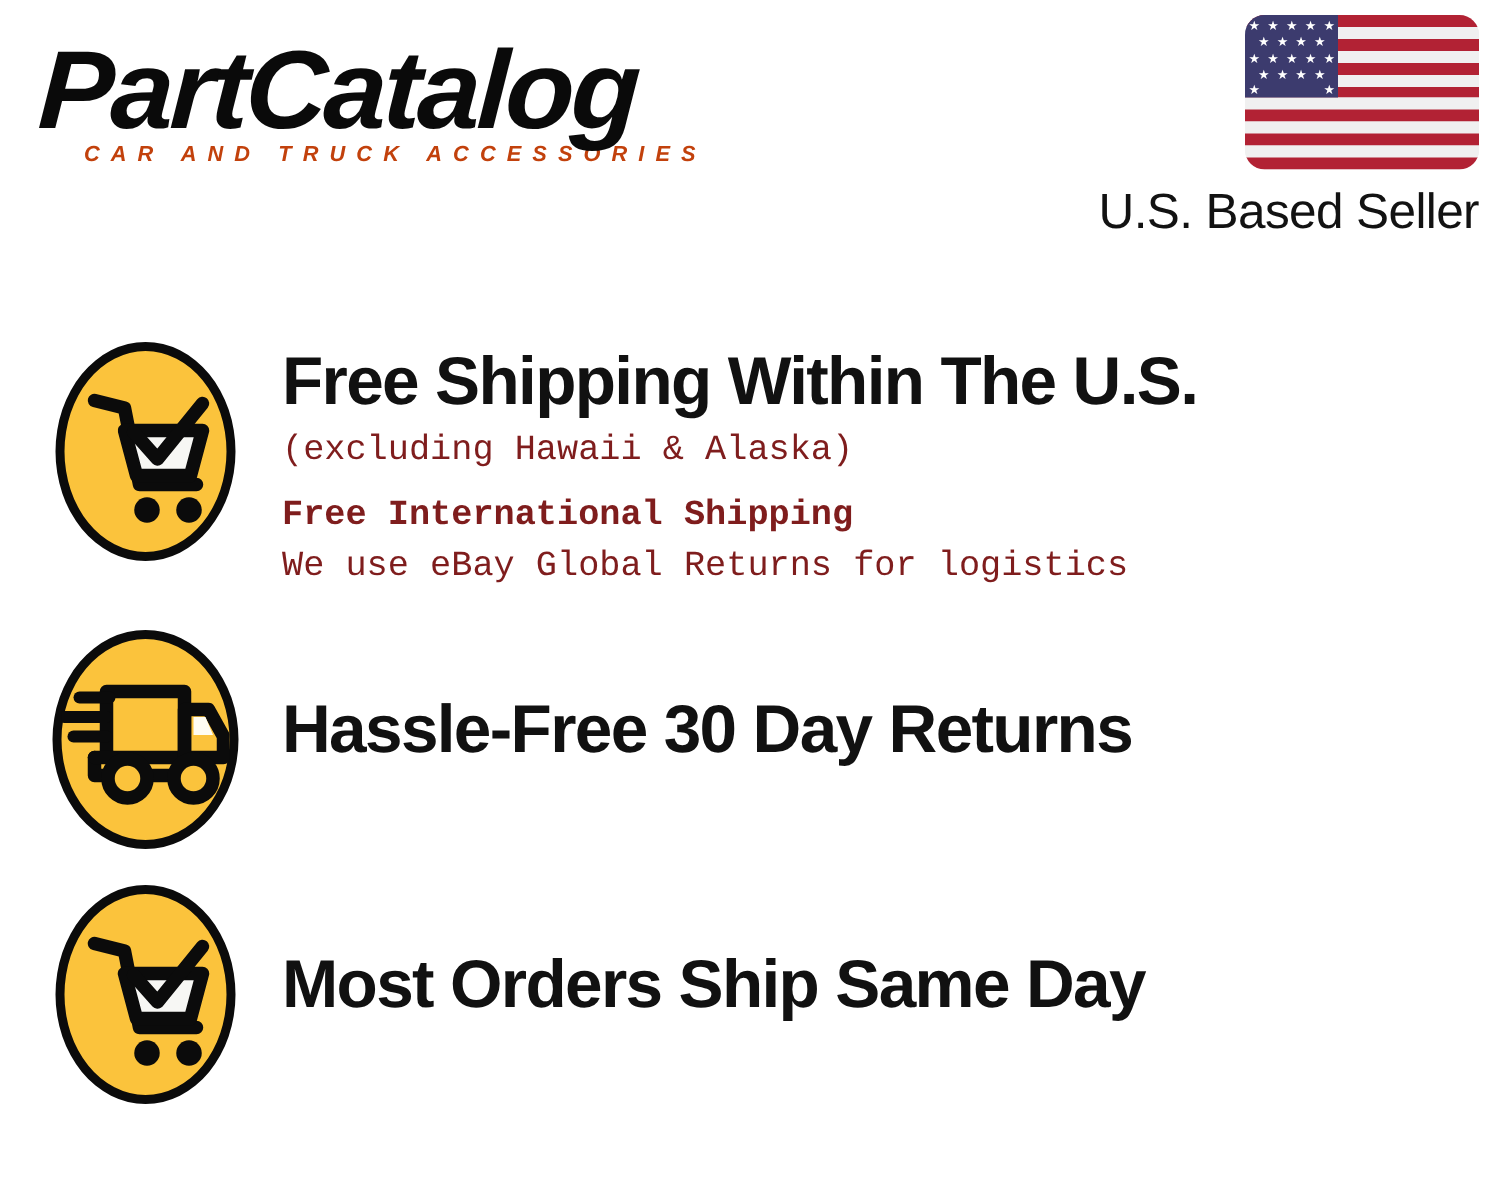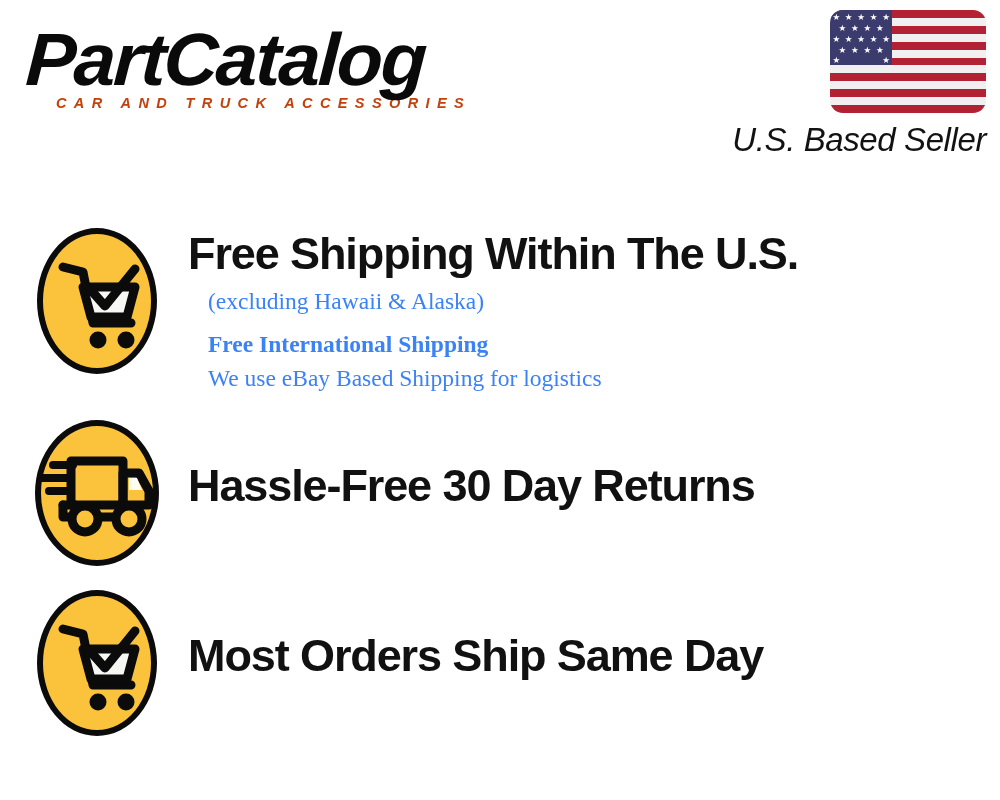--- a/index.html
+++ b/index.html
@@ -88,21 +88,20 @@
     transform: translate(-50%, -50%);
   }
   .seller-label {
     font-family: "Liberation Sans", sans-serif;
     font-weight: 400;
     font-size: 33px;
     letter-spacing: -0.4px;
     color: #121212;
     margin-top: 4px;
     white-space: nowrap;
-    font-style: italic;
   }
 
   
   .features {
     position: absolute;
     left: 0;
     top: 228px;
     width: 1000px;
   }
   .feature-row {
@@ -140,28 +139,27 @@
   .feature-title {
     font-family: "Liberation Sans", sans-serif;
     font-weight: 700;
     font-size: 45px;
     line-height: 1.06;
     letter-spacing: -1.1px;
     color: #111111;
     white-space: nowrap;
   }
   .feature-sub {
-    font-family: Liberation Serif, serif;
+    font-family: Liberation Mono, monospace;
     font-weight: 400;
     font-size: 23.5px;
     line-height: 1.28;
-    color: #3b82f6;
+    color: #7f1d1d;
     margin-top: 8px;
     white-space: nowrap;
-    margin-left: 20px;
   }
   .feature-sub.bold {
     font-weight: 700;
     margin-top: 13px;
   }
   .feature-sub.tight { margin-top: 4px; }
 
   .row-1 { height: 192px; }
   .row-1 .feature-text { padding-top: 2px; }
   .row-2 { height: 170px; }
@@ -229,21 +227,21 @@
           <path d="M46 37 L62 55 L92 18" fill="none" stroke="#0b0b0b" stroke-width="9" stroke-linecap="round" stroke-linejoin="round"></path>
           <circle cx="55" cy="89" r="8.5" fill="#0b0b0b"></circle>
           <circle cx="83" cy="89" r="8.5" fill="#0b0b0b"></circle>
         </svg>
       </div>
     </div>
     <div class="feature-text">
       <div class="feature-title">Free Shipping Within The U.S.</div>
       <div class="feature-sub">(excluding Hawaii &amp; Alaska)</div>
       <div class="feature-sub bold">Free International Shipping</div>
-      <div class="feature-sub tight">We use eBay Based Shipping for logistics</div>
+      <div class="feature-sub tight">We use eBay Global Returns for logistics</div>
     </div>
   </div>
 
   <div class="feature-row row-2">
     <div class="feature-icon">
       <div class="icon-circle">
         <svg width="112" height="88" viewBox="0 0 112 88" aria-hidden="true">
           <path d="M30 12 L82 12 L82 56 L30 56 Z" fill="none" stroke="#0b0b0b" stroke-width="9" stroke-linejoin="round"></path>
           <path d="M82 24 L98 24 L108 42 L108 56 L82 56 Z" fill="none" stroke="#0b0b0b" stroke-width="9" stroke-linejoin="round"></path>
           <path d="M88 29 L96 29 L101 41 L88 41 Z" fill="#fffdf2"></path>

